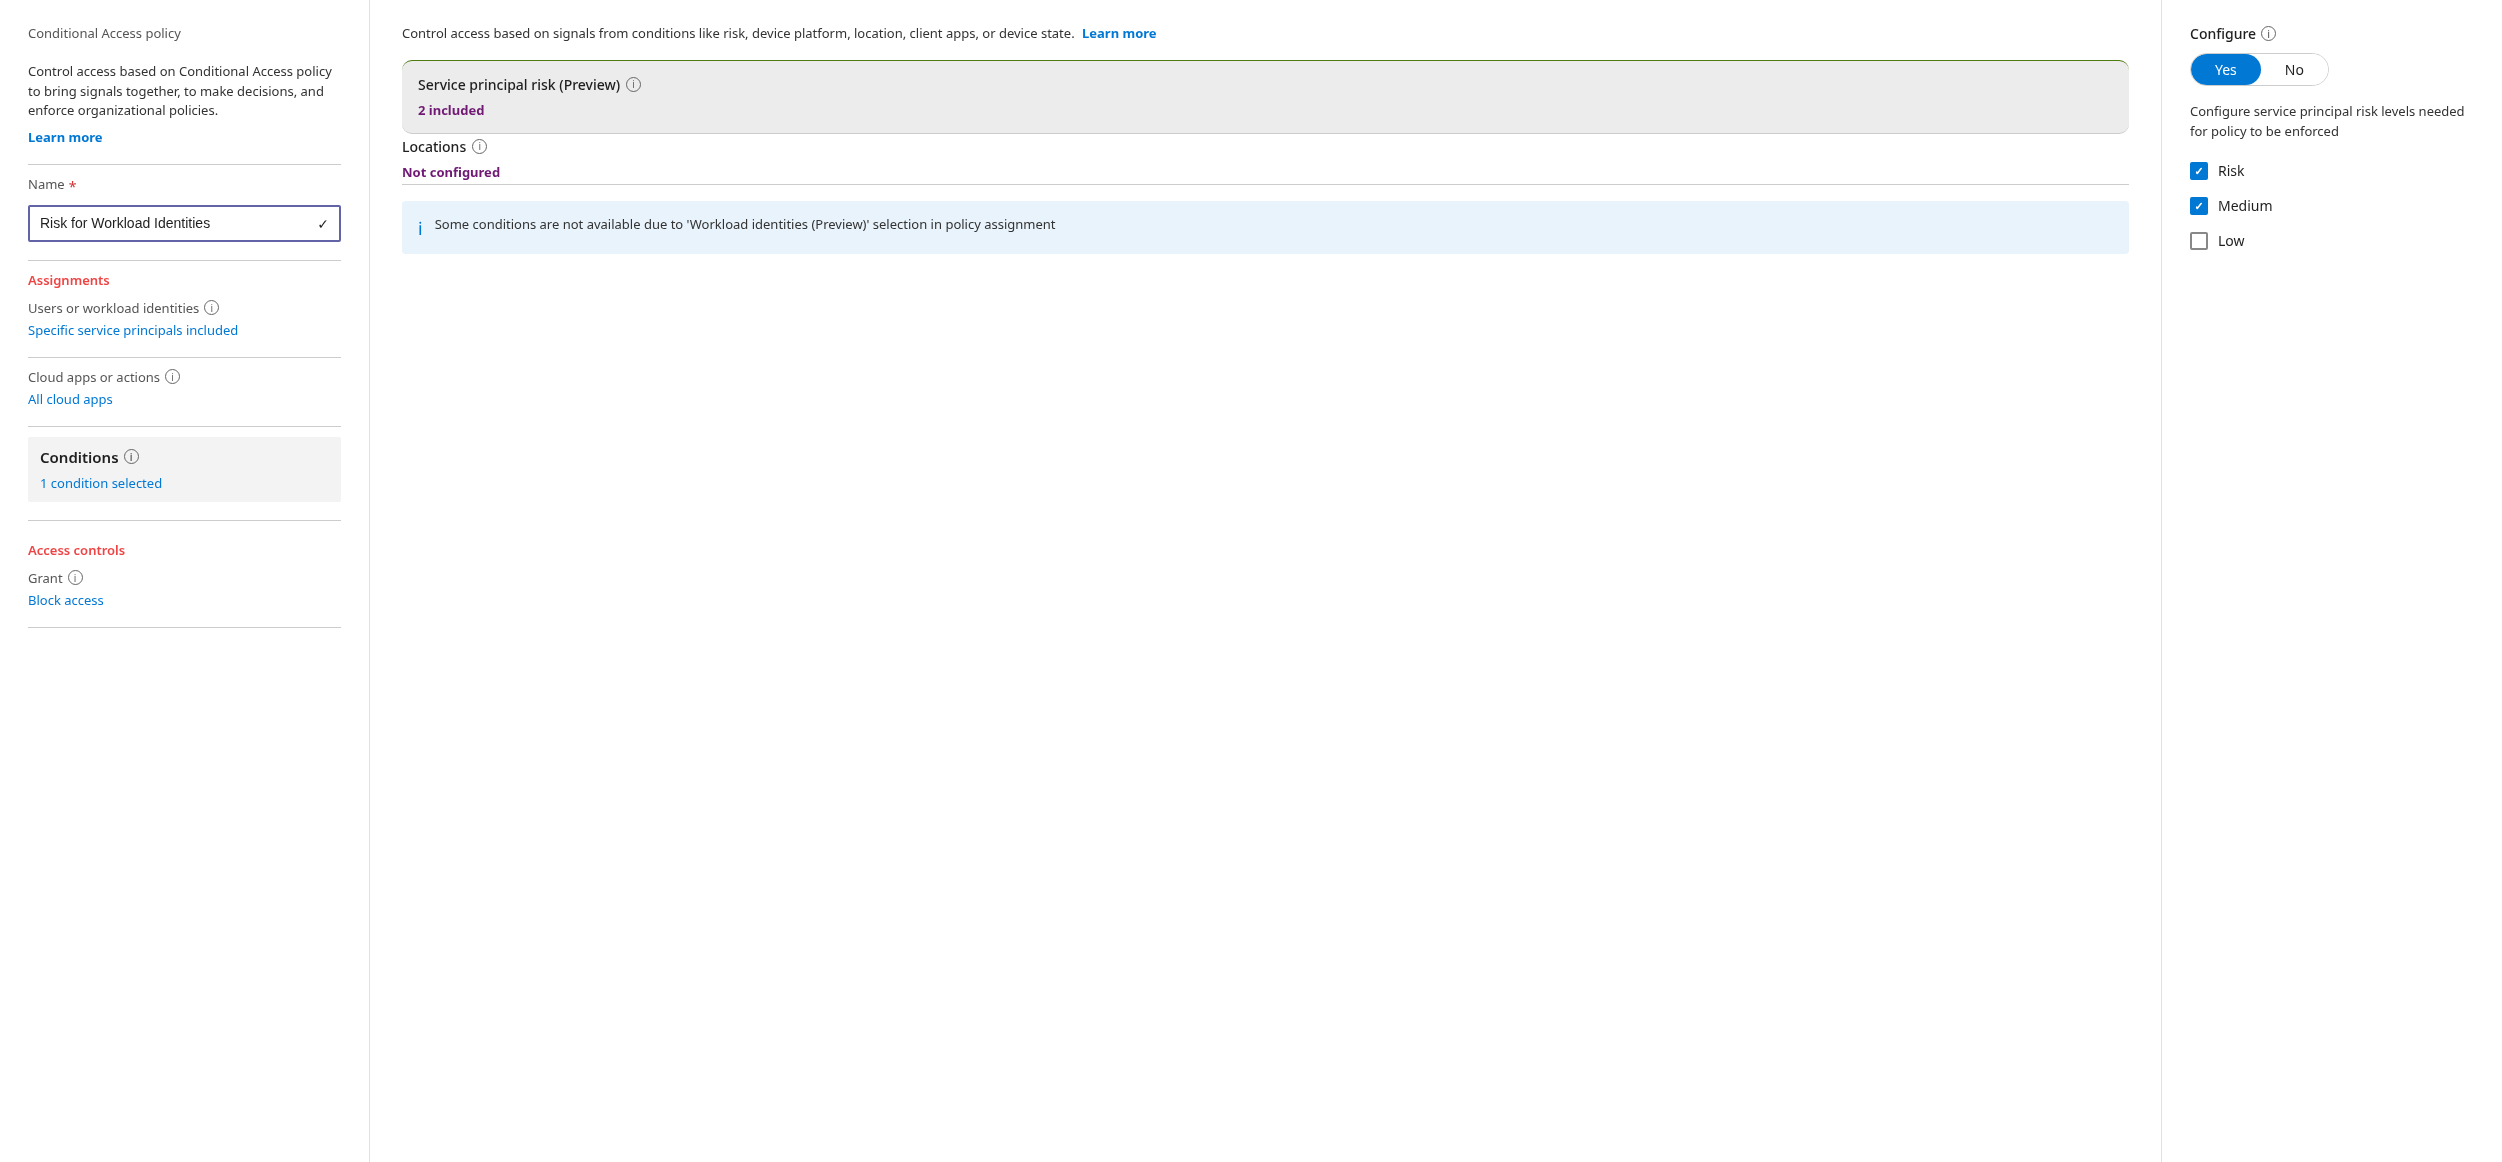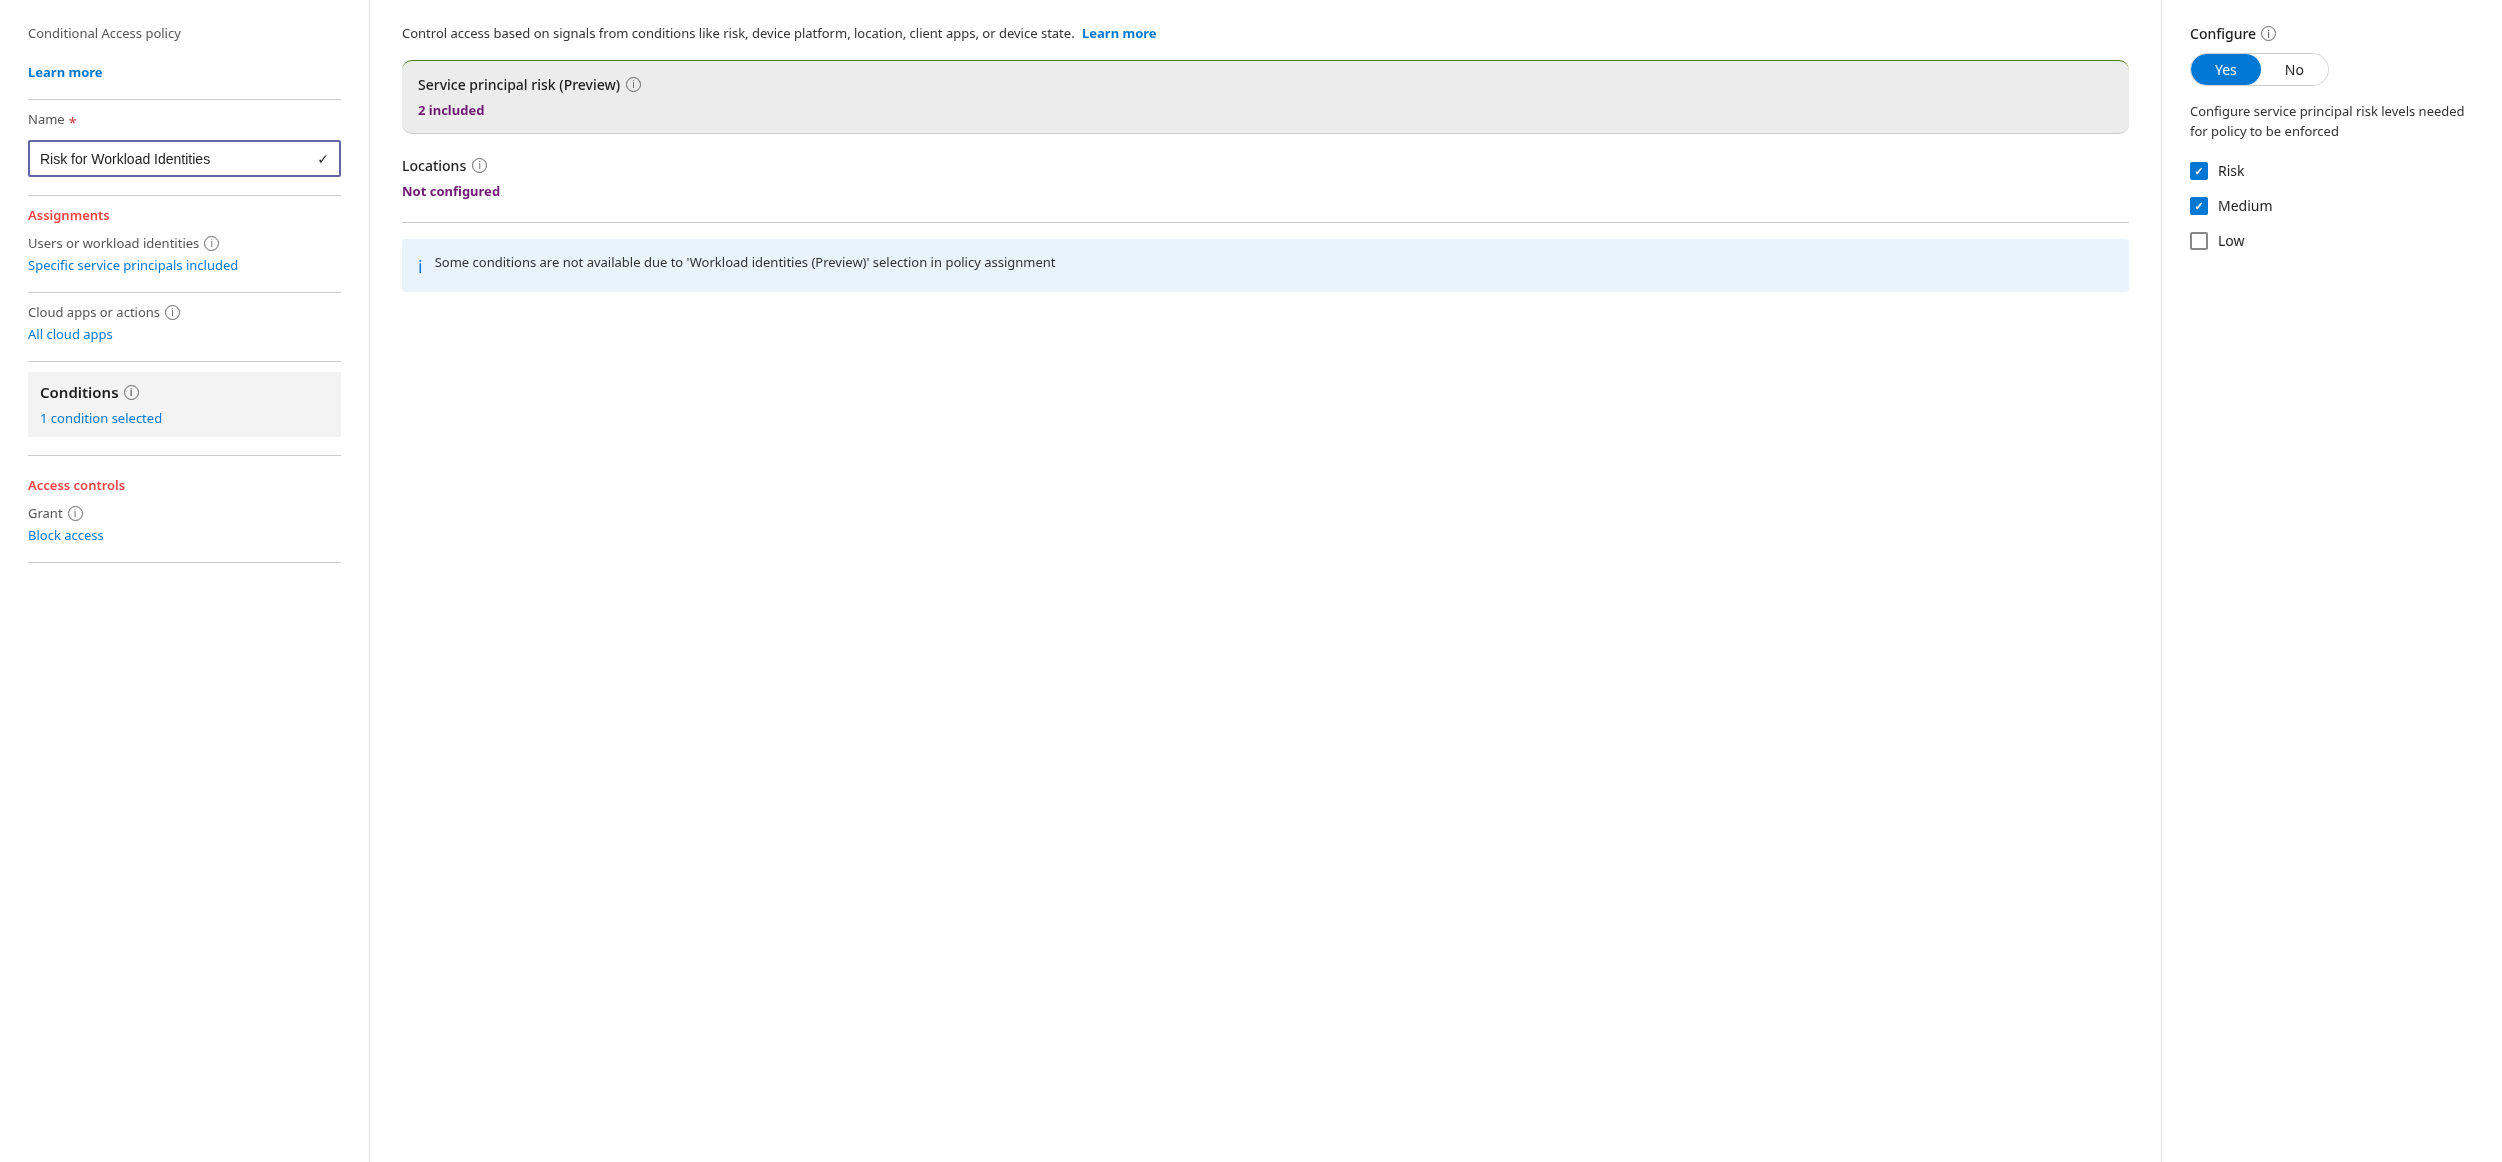--- a/index.html
+++ b/index.html
@@ -314,20 +314,21 @@
     }
   </style>
 </head>
 <body>
 
 <div class="main-panel">
 
   <div class="left-column">
     <div class="page-subtitle">Conditional Access policy</div>
 
+    <p class="description-text">Control access based on Conditional Access policy to bring signals together, to make decisions, and enforce organizational policies.</p>
     <a class="learn-more-link" href="#">Learn more</a>
 
     <hr class="section-divider">
 
     <div class="name-label-row">
       <span class="field-label">Name</span>
       <span class="required-star">*</span>
     </div>
 
     <div class="name-input-wrapper">
@@ -385,21 +386,21 @@
     </p>
 
     <div class="condition-block" style="cursor:pointer; background:#ececec; padding:14px 16px; border-radius:10px; margin-top:16px; border:none; border-top: 1px solid #4d7c0f; border-bottom: 1px solid #ccc;">
       <div class="condition-title-row">
         <span class="condition-title">Service principal risk (Preview)</span>
         <span class="info-icon">i</span>
       </div>
       <span class="condition-value-link">2 included</span>
     </div>
 
-    <div class="condition-block" style="cursor:pointer; padding: 22px 0;">
+    <div class="condition-block" style="cursor:pointer; padding: 3px 0;">
       <div class="condition-title-row">
         <span class="condition-title">Locations</span>
         <span class="info-icon">i</span>
       </div>
       <span class="condition-value-link">Not configured</span>
     </div>
 
     <div class="info-box">
       <span class="info-box-icon">ℹ</span>
       <span class="info-box-text">Some conditions are not available due to 'Workload identities (Preview)' selection in policy assignment</span>

